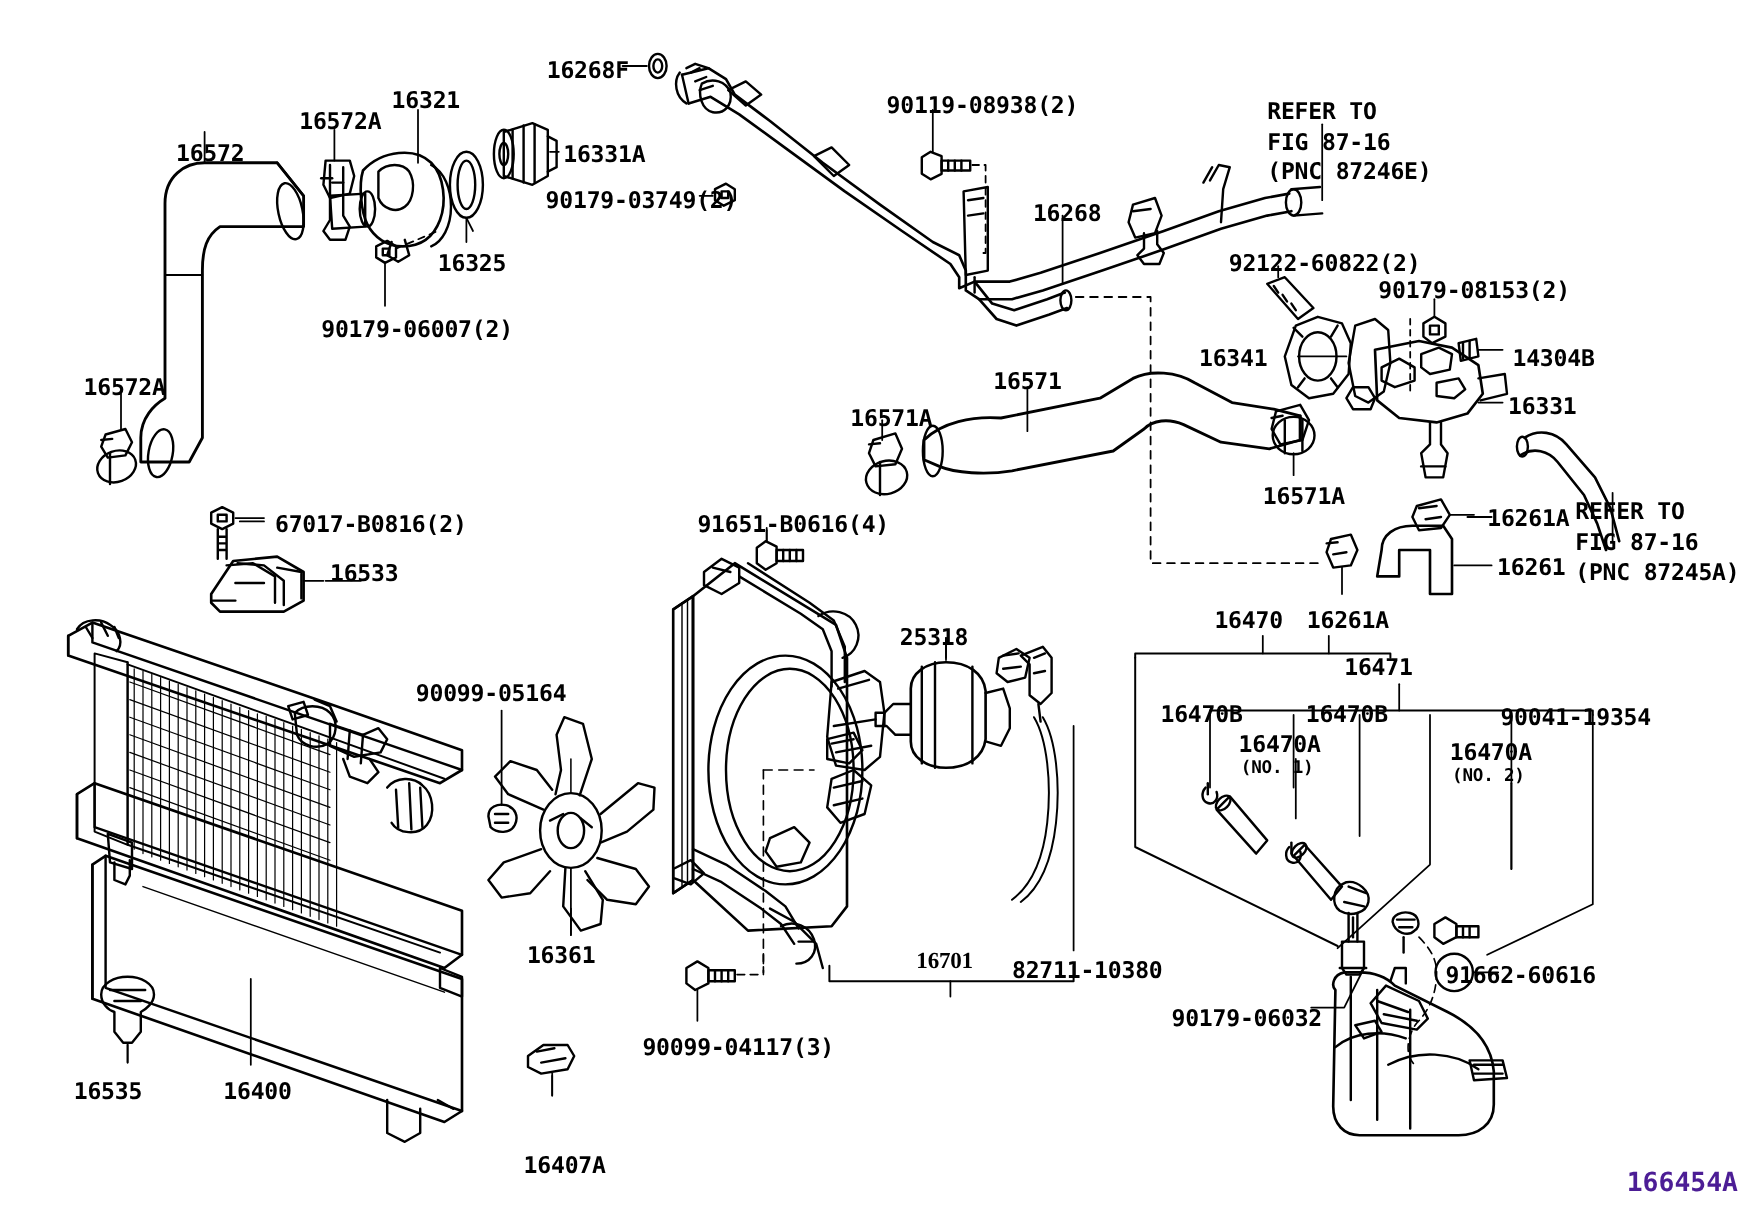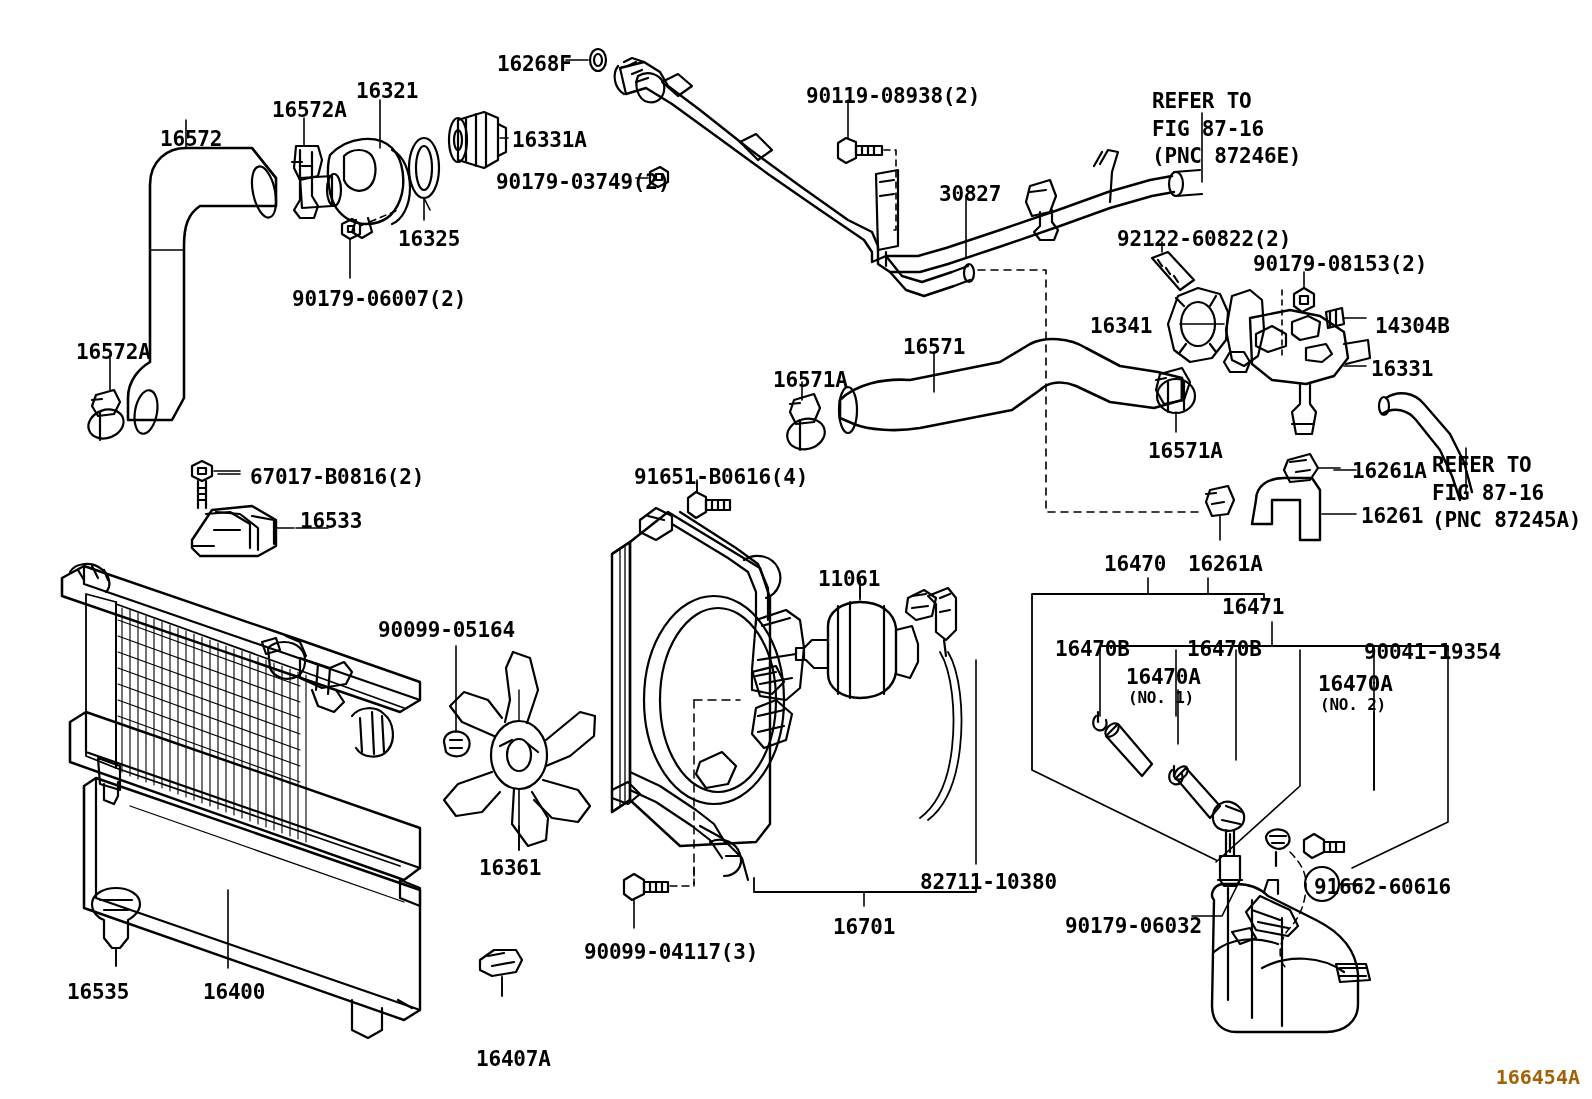--- a/index.html
+++ b/index.html
@@ -36,23 +36,23 @@
     font-size: 16px;
   }
   .lbl.multi {
     line-height: 1.32;
   }
   #sheet-id {
     position: absolute;
     right: 12px;
     bottom: 10px;
     font-family: "DejaVu Sans Mono", "Liberation Mono", monospace;
-    font-size: 20px;
+    font-size: 24px;
     font-weight: bold;
-    color: #a16207;
+    color: #4c1d95;
   }
 </style>
 </head>
 <body>
 
 <div id="sheet">
 
   <svg id="artwork" viewBox="0 0 1592 1099" xmlns="http://www.w3.org/2000/svg">
     <g fill="none" stroke="#000" stroke-width="2.2" stroke-linejoin="round" stroke-linecap="round">
 
@@ -545,47 +545,47 @@
       <div class="lbl" style="left: 160px; top: 128px;">16572</div>
       <div class="lbl" style="left: 272px; top: 99px;">16572A</div>
       <div class="lbl" style="left: 356px; top: 80px;">16321</div>
       <div class="lbl" style="left: 512px; top: 129px;">16331A</div>
       <div class="lbl" style="left: 497px; top: 53px;">16268F</div>
       <div class="lbl" style="left: 496px; top: 171px;">90179-03749(2)</div>
       <div class="lbl" style="left: 398px; top: 228px;">16325</div>
       <div class="lbl" style="left: 292px; top: 288px;">90179-06007(2)</div>
       <div class="lbl" style="left: 76px; top: 341px;">16572A</div>
       <div class="lbl" style="left: 806px; top: 85px;">90119-08938(2)</div>
-      <div class="lbl" style="left: 939px; top: 183px;">30827</div>
+      <div class="lbl" style="left: 939px; top: 183px;">16268</div>
       <div class="lbl multi" style="left: 1152px; top: 88px;">REFER TO
 FIG 87-16
 (PNC 87246E)</div>
       <div class="lbl" style="left: 1117px; top: 228px;">92122-60822(2)</div>
       <div class="lbl" style="left: 1253px; top: 253px;">90179-08153(2)</div>
       <div class="lbl" style="left: 1090px; top: 315px;">16341</div>
       <div class="lbl" style="left: 1375px; top: 315px;">14304B</div>
       <div class="lbl" style="left: 1371px; top: 358px;">16331</div>
       <div class="lbl" style="left: 903px; top: 336px;">16571</div>
       <div class="lbl" style="left: 773px; top: 369px;">16571A</div>
       <div class="lbl" style="left: 1148px; top: 440px;">16571A</div>
       <div class="lbl" style="left: 1352px; top: 460px;">16261A</div>
       <div class="lbl" style="left: 1361px; top: 505px; text-align: center;">16261</div>
       <div class="lbl multi" style="left: 1432px; top: 452px;">REFER TO
 FIG 87-16
 (PNC 87245A)</div>
       <div class="lbl" style="left: 250px; top: 466px;">67017-B0816(2)</div>
       <div class="lbl" style="left: 300px; top: 510px;">16533</div>
       <div class="lbl" style="left: 634px; top: 466px;">91651-B0616(4)</div>
-      <div class="lbl" style="left: 818px; top: 568px;">11061</div>
+      <div class="lbl" style="left: 818px; top: 568px;">25318</div>
       <div class="lbl" style="left: 378px; top: 619px;">90099-05164</div>
       <div class="lbl" style="left: 479px; top: 857px;">16361</div>
       <div class="lbl" style="left: 584px; top: 941px;">90099-04117(3)</div>
       <div class="lbl" style="left: 476px; top: 1048px;">16407A</div>
       <div class="lbl" style="left: 920px; top: 871px; text-align: right;">82711-10380</div>
-      <div class="lbl" style="left: 833px; top: 916px;">16701</div>
+      <div class="lbl" style="left: 833px; top: 862px; font-family: Liberation Serif, serif;">16701</div>
       <div class="lbl" style="left: 67px; top: 981px;">16535</div>
       <div class="lbl" style="left: 203px; top: 981px;">16400</div>
       <div class="lbl" style="left: 1104px; top: 553px;">16470</div>
       <div class="lbl" style="left: 1188px; top: 553px;">16261A</div>
       <div class="lbl" style="left: 1222px; top: 596px;">16471</div>
       <div class="lbl" style="left: 1055px; top: 638px;">16470B</div>
       <div class="lbl" style="left: 1187px; top: 638px;">16470B</div>
       <div class="lbl" style="left: 1364px; top: 641px;">90041-19354</div>
       <div class="lbl" style="left: 1126px; top: 666px;">16470A</div>
       <div class="lbl sm" style="left: 1128px; top: 689px;">(NO. 1)</div>

